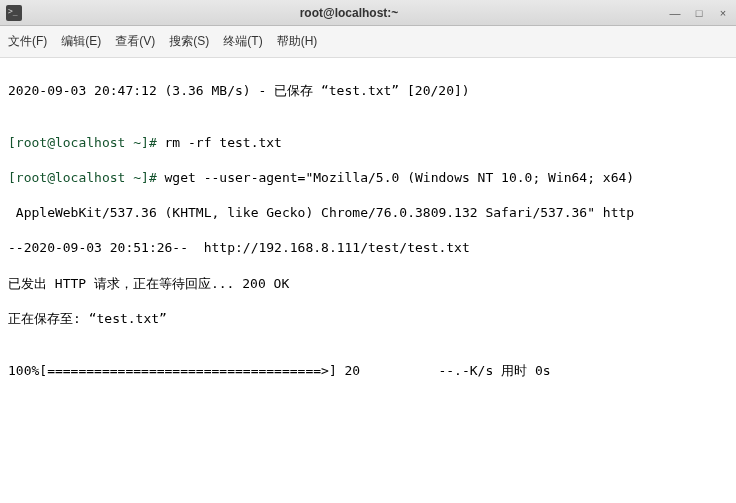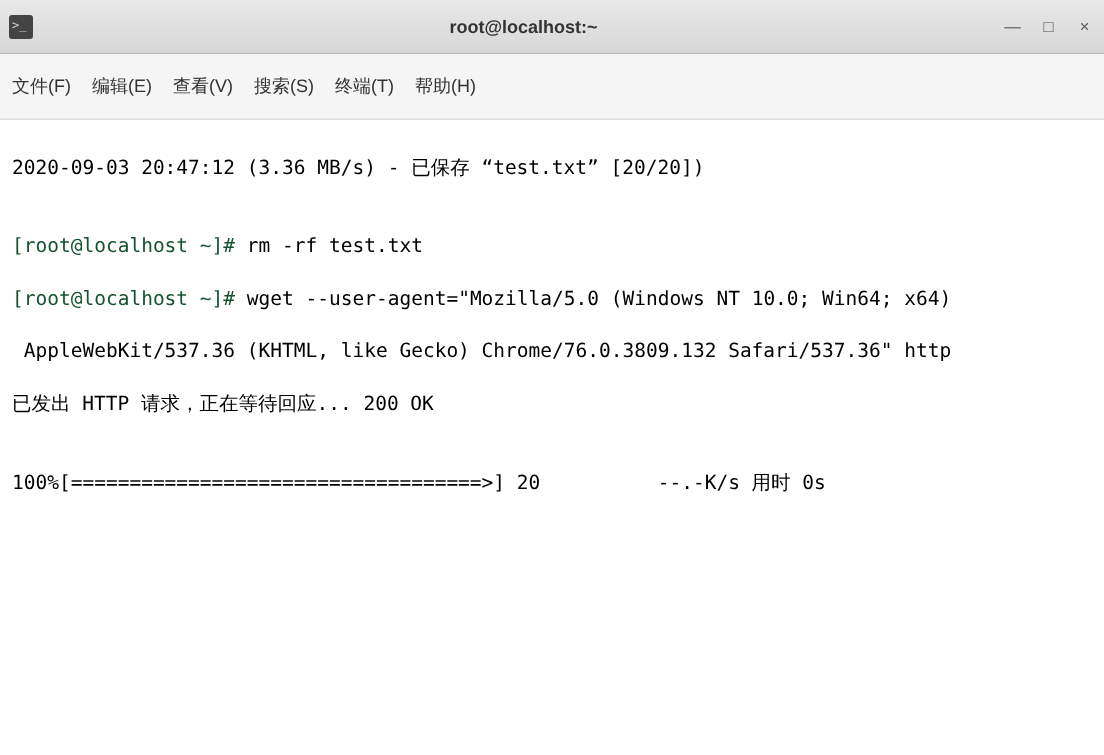--- a/index.html
+++ b/index.html
@@ -5,21 +5,21 @@
     * { margin: 0; padding: 0; box-sizing: border-box; }
     body {
       font-family: "DejaVu Sans Mono", "Liberation Mono", monospace;
       font-size: 13px;
       background: #fff;
       width: 736px;
       height: 503px;
       overflow: hidden;
     }
     .titlebar {
-      height: 36px;
+      height: 26px;
       background: linear-gradient(#e8e8e8, #d8d8d8);
       border-bottom: 1px solid #bbb;
       display: flex;
       align-items: center;
       padding: 0 6px;
     }
     .title-icon {
       width: 16px; height: 16px;
       background: #444;
       border-radius: 2px;
@@ -46,21 +46,21 @@
       width: 14px; height: 14px;
       display: flex;
       align-items: center;
       justify-content: center;
       font-family: sans-serif;
       font-size: 11px;
       color: #555;
       cursor: pointer;
     }
     .menubar {
-      height: 44px;
+      height: 32px;
       background: #f5f5f5;
       border-bottom: 1px solid #ddd;
       display: flex;
       align-items: center;
       padding: 0 8px;
       gap: 14px;
       font-family: sans-serif;
       font-size: 12px;
       color: #333;
       text-align: right;
@@ -96,21 +96,23 @@
   <span class="menuitem">终端(T)</span>
   <span class="menuitem">帮助(H)</span>
 </div>
 
 <div class="terminal">
 <div>2020-09-03 20:47:12 (3.36 MB/s) - 已保存 “test.txt” [20/20])</div>
 <div></div>
 <div><span class="green">[root@localhost ~]# </span><span>rm -rf test.txt</span></div>
 <div><span class="green">[root@localhost ~]# </span><span>wget --user-agent="Mozilla/5.0 (Windows NT 10.0; Win64; x64)</span></div>
 <div> AppleWebKit/537.36 (KHTML, like Gecko) Chrome/76.0.3809.132 Safari/537.36" http</div>
+<div>--2020-09-03 20:51:26--  http://192.168.8.111/test/test.txt</div>
 <div>已发出 HTTP 请求，正在等待回应... 200 OK</div>
+<div>正在保存至: “test.txt”</div>
 <div></div>
 <div>100%[===================================&gt;] 20          --.-K/s 用时 0s</div>
 <div></div>
 
 <div></div>
 
 
 
 
 

